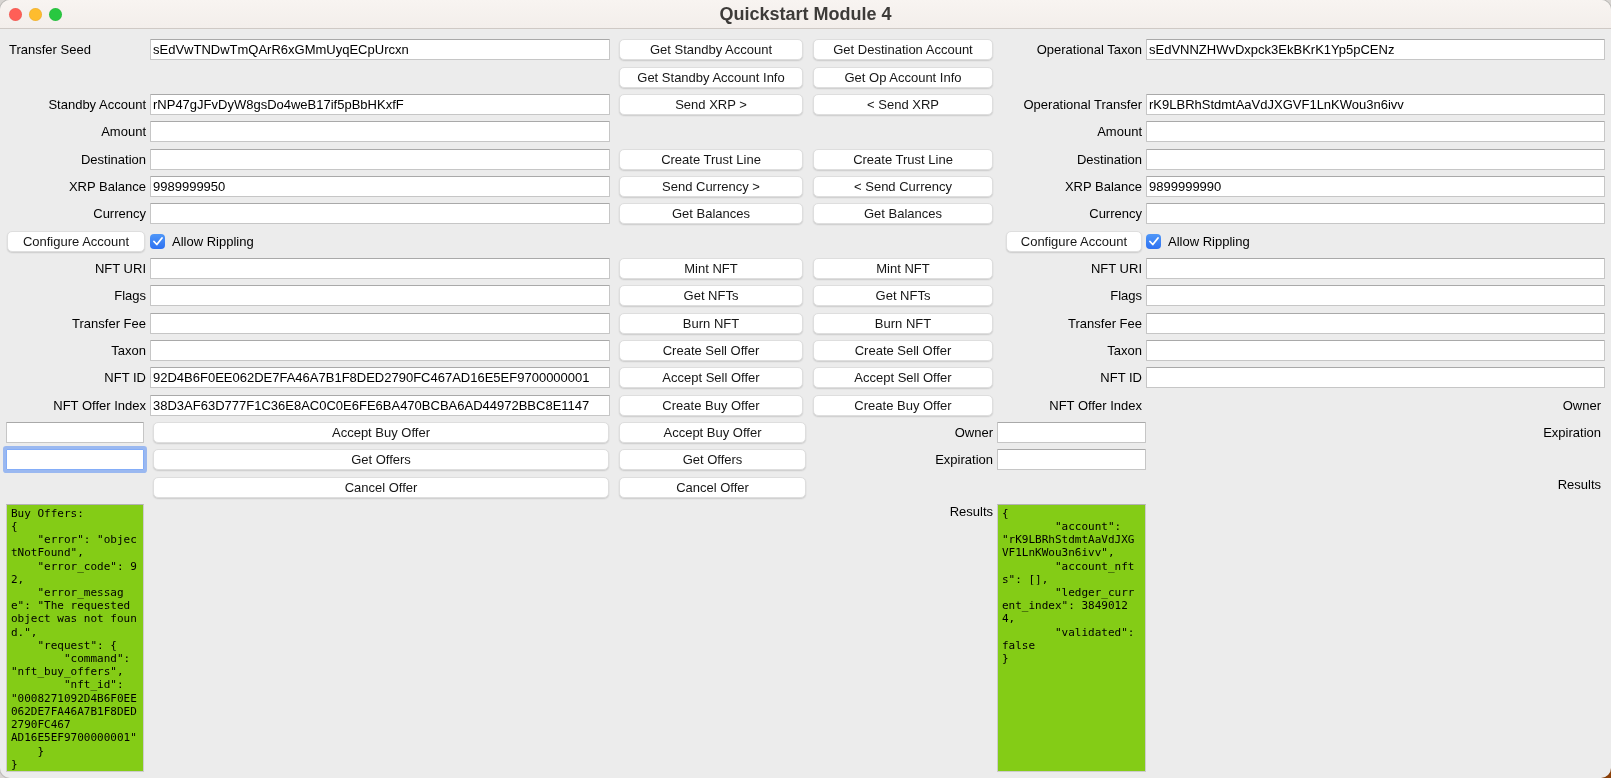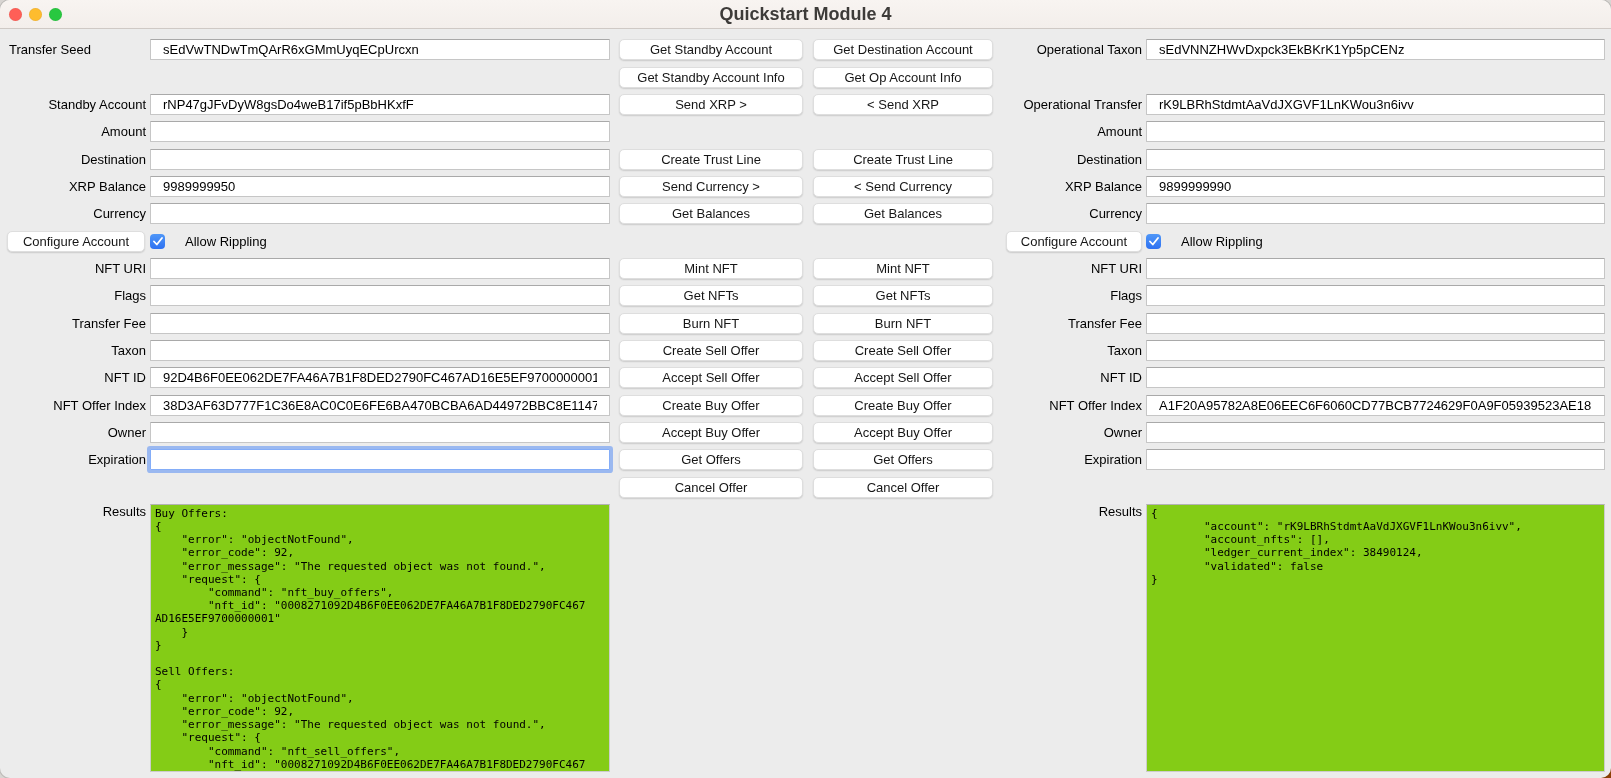--- a/index.html
+++ b/index.html
@@ -38,40 +38,40 @@
     grid-template-rows:repeat(17, 27.35px) 1fr;
     align-items:center;
   }
   .cell{min-width:0;min-height:0;}
   .label{font-size:13px;color:#000;text-align:right;padding-right:4px;white-space:nowrap;}
   .label.edge-left{text-align:left;padding-left:3px;}
   .fieldcell{padding-right:6px;}
   .entry{
     box-sizing:border-box;display:block;width:100%;height:21px;
     background:#fff;border:1px solid #c6c6c6;border-top-color:#a9a9a9;border-radius:1px;
-    font-family:"Liberation Sans",sans-serif;font-size:13px;color:#000;padding:0 12px;outline:none;
+    font-family:"Liberation Sans",sans-serif;font-size:13px;color:#000;padding:0 2px;outline:none;
   }
   .entry.focused{
     border:1px solid #84adf8;
     box-shadow:0 0 0 3px rgba(56,122,247,0.45);
   }
   .btncell1{padding:0 7px 0 3px;}
   .btncell2{padding:0 4px 0 3px;}
   .btn{
     box-sizing:border-box;width:100%;height:21px;
     background:#fff;border:1px solid #dedede;border-radius:5px;
     box-shadow:0 1px 1.5px rgba(0,0,0,0.14);
     font-family:"Liberation Sans",sans-serif;font-size:13px;color:#161616;
     padding:0;line-height:19px;
   }
   .cfgbtn{width:auto;padding:0 14px;}
   .cfgcell-left{padding-left:1px;padding-right:5px;}
   .cfgcell-left .cfgbtn{width:100%;}
   .cfgcell-right{text-align:right;padding-right:4px;}
-  .checkrow{display:flex;align-items:center;gap:20px;}
+  .checkrow{display:flex;align-items:center;gap:7px;}
   .checkbox{
     width:15px;height:15px;border-radius:4px;flex:0 0 auto;
     background:linear-gradient(#4f97f8,#2e71f1);
     display:flex;align-items:center;justify-content:center;
   }
   .checklabel{font-size:13px;color:#000;}
   .resultscell{align-self:stretch;padding-top:3px;}
   .results-label{font-size:13px;color:#000;text-align:right;padding-right:4px;}
   .results-box{
     box-sizing:border-box;width:100%;height:100%;
@@ -255,23 +255,20 @@
         <input class="entry" value="" style="">
       </div>
 
     <div class="cell label">NFT Offer Index</div>
     <div class="cell fieldcell">
         <input class="entry" value="38D3AF63D777F1C36E8AC0C0E6FE6BA470BCBA6AD44972BBC8E1147" style="">
       </div>
     <div class="cell btncell1"><button class="btn">Create Buy Offer</button></div>
     <div class="cell btncell2"><button class="btn">Create Buy Offer</button></div>
     <div class="cell label">NFT Offer Index</div>
-    <div class="cell">
-        <input class="entry" value="A1F20A95782A8E06EEC6F6060CD77BCB7724629F0A9F05939523AE18" style="">
-      </div>
 
     <div class="cell label">Owner</div>
     <div class="cell fieldcell">
         <input class="entry" value="" style="">
       </div>
     <div class="cell btncell1"><button class="btn">Accept Buy Offer</button></div>
     <div class="cell btncell2"><button class="btn">Accept Buy Offer</button></div>
     <div class="cell label">Owner</div>
     <div class="cell">
         <input class="entry" value="" style="">

